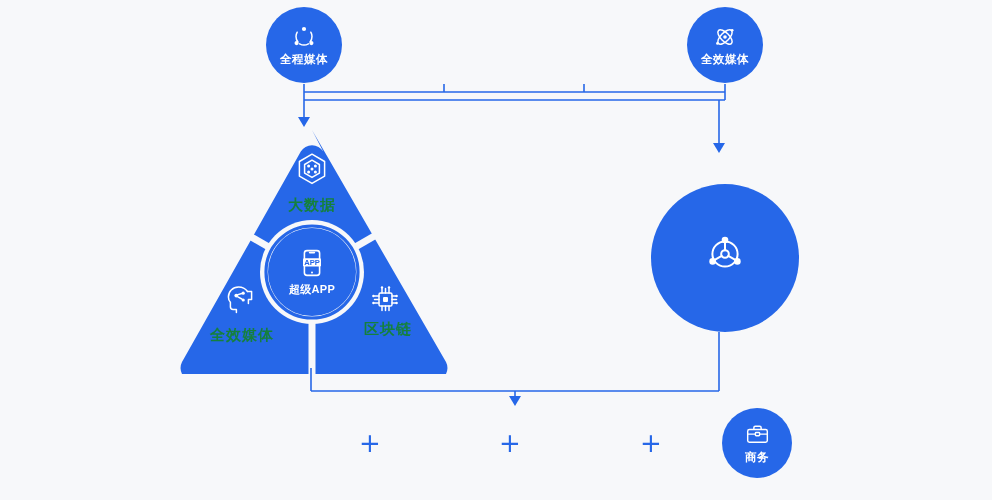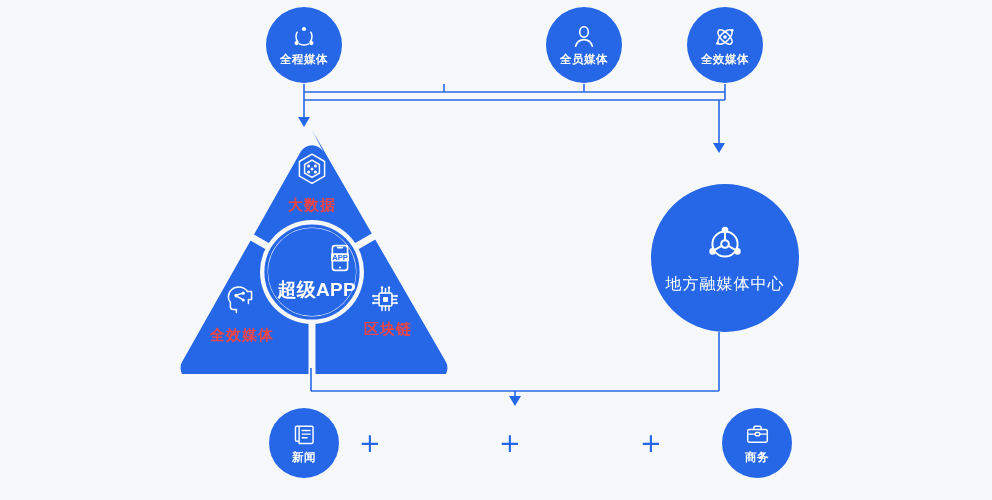--- a/index.html
+++ b/index.html
@@ -38,29 +38,29 @@
   
   #hub-circle{
     width:148px;height:148px;left:651px;top:184px;
   }
   #hub-circle .ico{margin-bottom:8px;}
   #hub-circle .lbl{font-size:16px;font-weight:500;letter-spacing:1px;}
   
   #triangle-group{position:absolute;left:172px;top:124px;width:284px;height:250px;}
   #triangle-group svg{display:block;}
   .tri-label{
-    position:absolute;color:#ef4444;font-size:15px;font-weight:600;
+    position:absolute;color:#15803d;font-size:15px;font-weight:600;
     white-space:nowrap;letter-spacing:1px;text-align:center;
   }
   .tri-ico{position:absolute;line-height:0;}
   #center-circle{
     position:absolute;left:96px;top:104px;width:88px;height:88px;border-radius:50%;
-    background:#2667e8;display:flex;flex-direction:column;align-items:flex-end;justify-content:center;
-  }
-  #center-circle .lbl{color:#fff;font-size:19px;font-weight:600;letter-spacing:.3px;margin-top:3px;}
+    background:#2667e8;display:flex;flex-direction:column;align-items:center;justify-content:center;
+  }
+  #center-circle .lbl{color:#fff;font-size:11px;font-weight:600;letter-spacing:.3px;margin-top:3px;}
   #center-circle .ico{line-height:0;}
   
   #connectors{position:absolute;left:0;top:0;width:992px;height:500px;pointer-events:none;}
 </style>
 </head>
 <body>
 
 <div id="stage">
 
   <svg id="connectors" viewBox="0 0 992 500">
@@ -106,29 +106,20 @@
         <path d="M8.6 19.8a8.6 8.6 0 0 0 8.8 0" stroke-linecap="round"></path>
         <circle cx="13" cy="5" r="2.1" fill="#ffffff" stroke="none"></circle>
         <circle cx="5.6" cy="19.1" r="2.1" fill="#ffffff" stroke="none"></circle>
         <circle cx="20.4" cy="19.1" r="2.1" fill="#ffffff" stroke="none"></circle>
       </svg>
     </span>
     <span class="lbl">全程媒体</span>
   </div>
 
 
-  <div class="node-circle top-node" style="left:546px">
-    <span class="ico">
-      <svg width="26" height="26" viewBox="0 0 26 26" fill="none" stroke="#ffffff" stroke-width="1.6">
-        <ellipse cx="13" cy="8" rx="4.3" ry="5.2"></ellipse>
-        <path d="M4.6 22.2c1.3-4.3 4.5-6.6 8.4-6.6s7.1 2.3 8.4 6.6" stroke-linecap="round"></path>
-      </svg>
-    </span>
-    <span class="lbl">全员媒体</span>
-  </div>
 
   <div class="node-circle top-node" style="left:687px">
     <span class="ico">
       <svg width="26" height="26" viewBox="0 0 26 26" fill="none" stroke="#ffffff" stroke-width="1.5">
         <ellipse cx="13" cy="13" rx="4.2" ry="9.2" transform="rotate(45 13 13)"></ellipse>
         <ellipse cx="13" cy="13" rx="4.2" ry="9.2" transform="rotate(-45 13 13)"></ellipse>
         <circle cx="13" cy="13" r="1.8" fill="#ffffff" stroke="none"></circle>
         <circle cx="20.2" cy="6.2" r="1.3" fill="#ffffff" stroke="none"></circle>
         <circle cx="5.4" cy="19.4" r="1.3" fill="#ffffff" stroke="none"></circle>
       </svg>
@@ -221,34 +212,22 @@
     <span class="ico">
       <svg width="44" height="44" viewBox="0 0 44 44" fill="none" stroke="#ffffff" stroke-width="2">
         <circle cx="22" cy="22" r="12.6"></circle>
         <circle cx="22" cy="22" r="3.8"></circle>
         <path d="M22 18.2V9.6M18.7 23.9l-7.4 4.3M25.3 23.9l7.4 4.3" stroke-linecap="round"></path>
         <circle cx="22" cy="8" r="3.3" fill="#ffffff" stroke="none"></circle>
         <circle cx="9.6" cy="29.4" r="3.3" fill="#ffffff" stroke="none"></circle>
         <circle cx="34.4" cy="29.4" r="3.3" fill="#ffffff" stroke="none"></circle>
       </svg>
     </span>
-    <span class="lbl">地方融媒体中心</span>
-  </div>
-
-  <div class="node-circle bot-node" style="left:269px">
-    <span class="ico">
-      <svg width="25" height="25" viewBox="0 0 26 26" fill="none" stroke="#ffffff" stroke-width="1.5">
-        <path d="M7.4 4.4h13.1a1.4 1.4 0 0 1 1.4 1.4v15.1a1.4 1.4 0 0 1-1.4 1.4H7.4z" stroke-linejoin="round"></path>
-        <path d="M7.4 4.4H5a1.4 1.4 0 0 0-1.4 1.4v12.9" stroke-linejoin="round"></path>
-        <path d="M3.6 18.7a1.4 1.4 0 0 0 1.4 1.4h2.4" stroke-linejoin="round"></path>
-        <path d="M10.6 8.9h8.2M10.6 12.6h8.2M10.6 16.3h5" stroke-linecap="round"></path>
-      </svg>
-    </span>
-    <span class="lbl">新闻</span>
-  </div>
+  </div>
+
   <div class="plus" style="left:357px">+</div>
 
   <div class="plus" style="left:497px">+</div>
 
   <div class="plus" style="left:638px">+</div>
 
   <div class="node-circle bot-node" style="left:722px">
     <span class="ico">
       <svg width="25" height="25" viewBox="0 0 26 26" fill="none" stroke="#ffffff" stroke-width="1.5">
         <rect x="2.8" y="7.8" width="20.4" height="13.2" rx="1.8"></rect>

